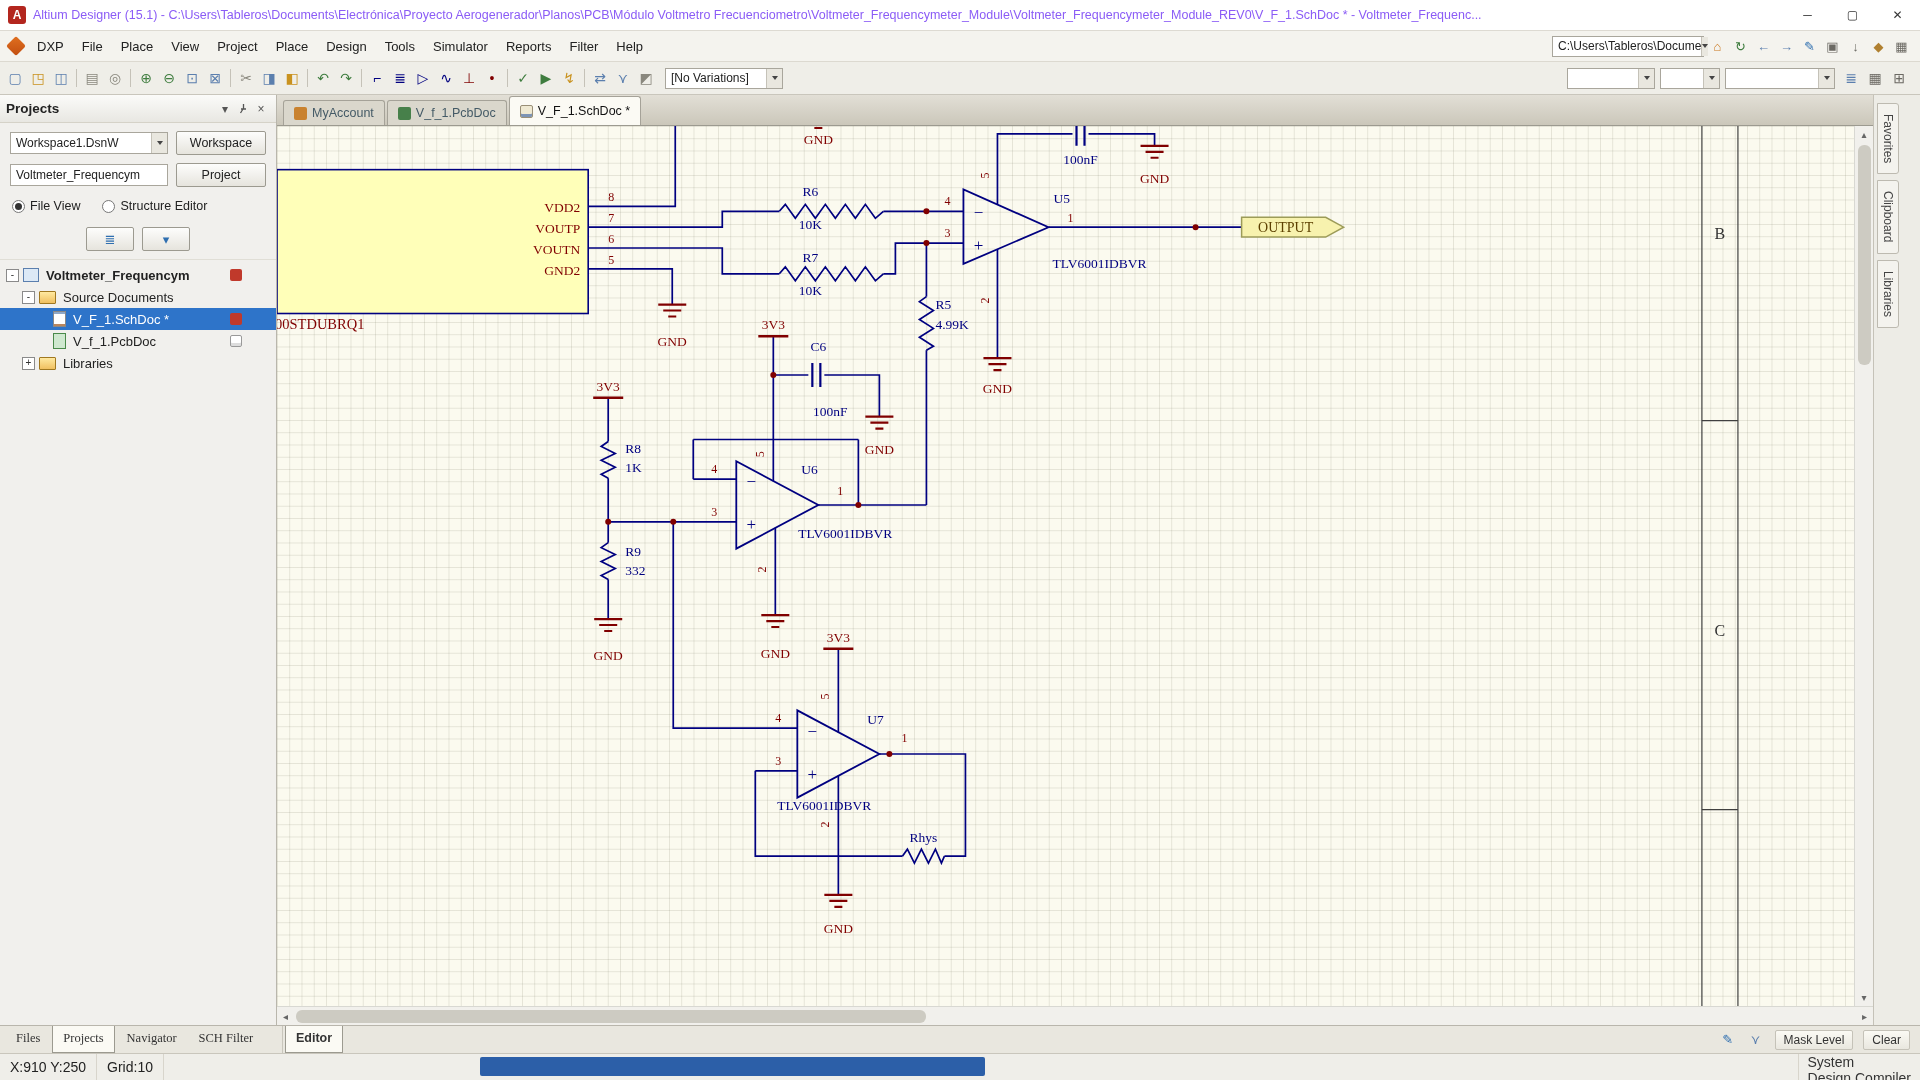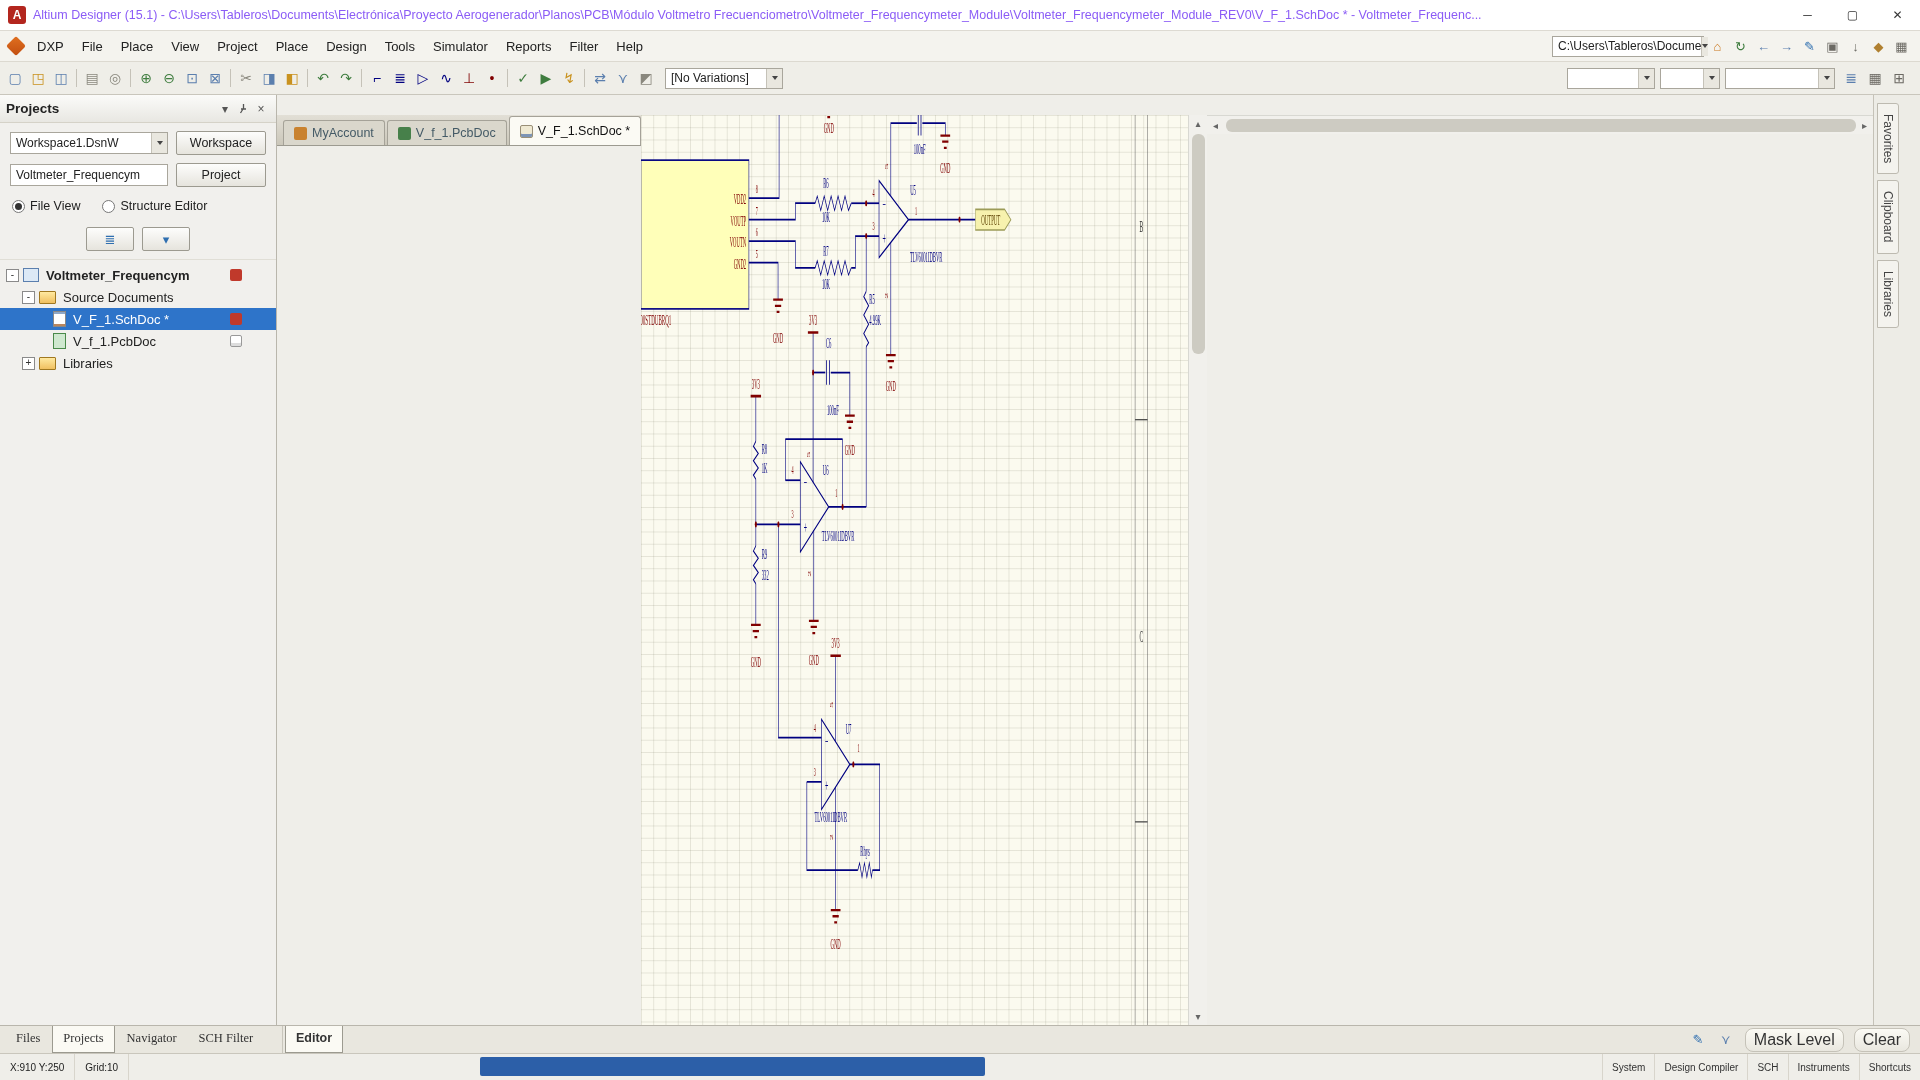--- a/index.html
+++ b/index.html
@@ -63,21 +63,21 @@
   .icon-project{width:14px;height:12px;background:#DCE9F6;border:1px solid #5b7fae;}
   .icon-sch{width:11px;height:14px;background:#fff;border:1px solid #888;box-shadow:inset 0 -2px 0 #B9855C, inset 0 2px 0 #8FA8C8;}
   .icon-pcb{width:11px;height:14px;background:#CFE8CF;border:1px solid #4a8a4a;}
   .tree-label{margin-left:5px;white-space:nowrap;}
   .tree-flex{flex:1;}
   .trail{width:12px;height:12px;border-radius:2px;flex:0 0 auto;margin-right:28px;}
   .trail-red{background:#C0392B;}
   .trail-gray{background:#fff;border:1px solid #999;box-sizing:border-box;box-shadow:inset 0 -3px 0 #ddd;}
 
   
-  #editor{flex:1;display:flex;flex-direction:row;min-width:0;margin-top:20px;}
+  #editor{flex:1;display:flex;flex-direction:column;min-width:0;}
   #doc-tabs{height:30px;background:linear-gradient(#E2DFD6,#CBC7BA);display:flex;align-items:flex-end;padding-left:6px;gap:2px;
             border-bottom:1px solid #9C9A90;flex:0 0 auto;}
   .doc-tab{height:25px;display:flex;align-items:center;padding:0 10px;background:#DAD7CC;border:1px solid #A5A298;border-bottom:none;
            border-radius:3px 3px 0 0;font-size:12.5px;color:#445a66;gap:5px;box-sizing:border-box;}
   .doc-tab.active{background:#FBFAF4;height:29px;color:#111;}
   .tab-icon{width:13px;height:13px;border-radius:2px;flex:0 0 auto;}
   .ti-account{background:#C9822F;}
   .ti-pcb{background:#47804A;}
   .ti-sch{background:#EFE9D2;border:1px solid #998f77;box-sizing:border-box;box-shadow:inset 0 -3px 0 #7d94b5;}
   #editor-mid{flex:1;display:flex;min-height:0;}
@@ -101,28 +101,28 @@
              font-size:12px;color:#444;margin-left:3px;}
 
   
   .bottom-tabs{height:27px;background:#E9E7DF;border-top:1px solid #B9B6AC;display:flex;align-items:stretch;font-size:12.5px;flex:0 0 auto;}
   #bt-left{width:276px;flex:0 0 auto;display:flex;align-items:stretch;border-right:1px solid #C9C6BC;padding-left:6px;gap:2px;font-family:Liberation Serif, serif;}
   .b-tab{padding:5px 10px 0;color:#333;}
   .b-tab.active{background:#FBFAF4;border:1px solid #9C9A90;border-top:none;}
   .b-tab.editor{font-weight:bold;background:#FBFAF4;border:1px solid #9C9A90;border-top:none;margin-left:2px;}
   .bt-right{margin-left:auto;display:flex;align-items:center;gap:10px;padding-right:10px;}
   .br-icon{width:18px;height:18px;display:flex;align-items:center;justify-content:center;font-size:13px;}
-  .br-btn{padding:2px 8px;border:1px solid #C5C2B8;border-radius:8px;background:linear-gradient(#FBFAF4,#E9E7DF);font-size:16px;color:#333;}
-
-  
-  .statusbar{height:26px;background:#EFEEE9;border-top:1px solid #C9C6BC;display:flex;align-items:center;font-size:10px;color:#222;
+  .br-btn{padding:2px 8px;border:1px solid #C5C2B8;border-radius:2px;background:linear-gradient(#FBFAF4,#E9E7DF);font-size:12px;color:#333;}
+
+  
+  .statusbar{height:26px;background:#EFEEE9;border-top:1px solid #C9C6BC;display:flex;align-items:center;font-size:14px;color:#222;
              position:relative;flex:0 0 auto;}
   .sb-cell{padding:0 10px;height:100%;display:flex;align-items:center;border-right:1px solid #D8D5CC;}
   .sb-progress{position:absolute;left:480px;top:3px;width:505px;height:19px;background:#2C5FA8;border-radius:2px;}
-  #sb-right{margin-left:auto;display:flex;height:100%;}
+  #sb-right{margin-left:auto;display:flex;height:100%;flex-direction:column;}
   .sb-btn{padding:0 9px;display:flex;align-items:center;border-left:1px solid #D8D5CC;color:#333;}
 </style>
 </head>
 <body>
 
 <div id="app">
 
   <div class="titlebar">
     <div class="app-icon">A</div>
     <div class="title-text">Altium Designer (15.1) - C:\Users\Tableros\Documents\Electrónica\Proyecto Aerogenerador\Planos\PCB\Módulo Voltmetro Frecuenciometro\Voltmeter_Frequencymeter_Module\Voltmeter_Frequencymeter_Module_REV0\V_F_1.SchDoc * - Voltmeter_Frequenc...</div>

